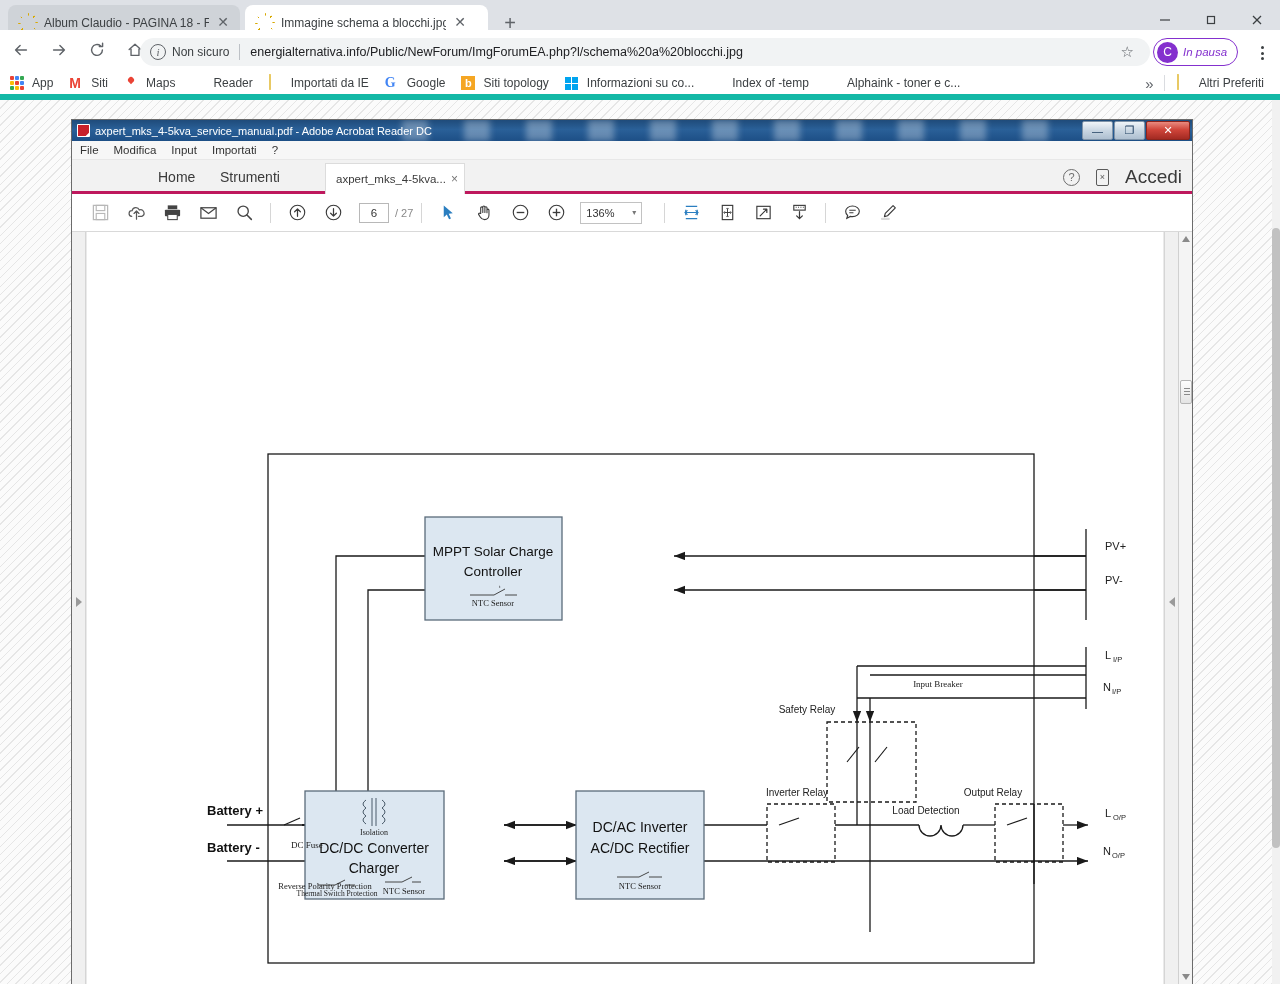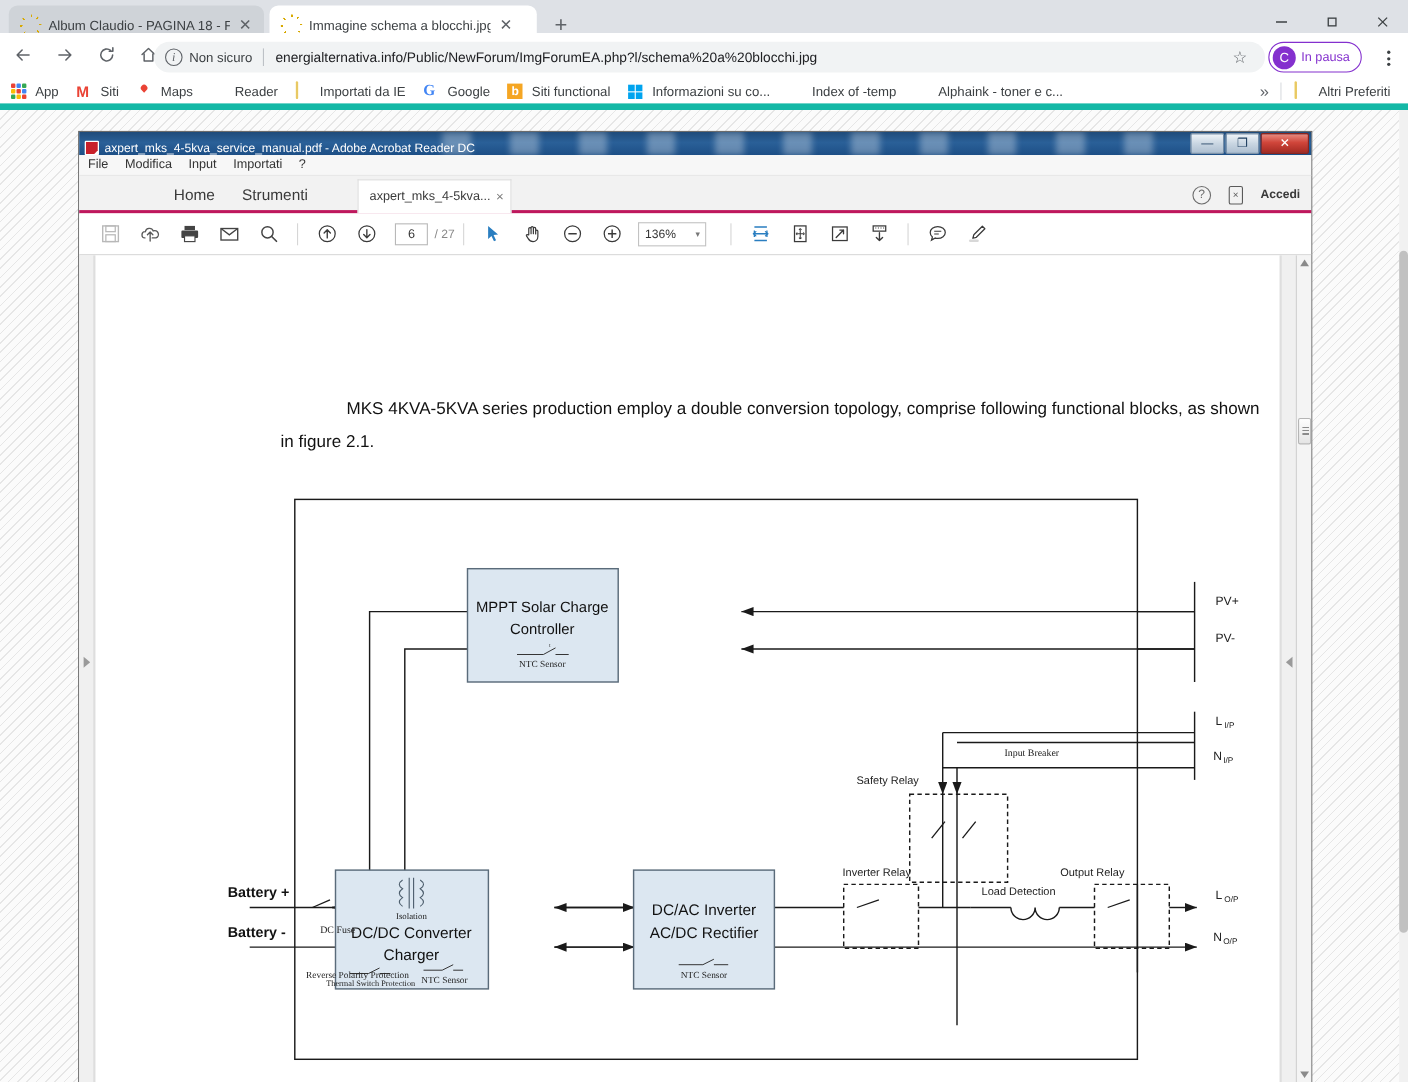--- a/index.html
+++ b/index.html
@@ -100,21 +100,21 @@
   .profilepill {
     position: absolute; left: 1153px; top: 38px; height: 28px; display: flex;
     align-items: center; padding: 0 10px 0 3px; border: 1px solid #8430ce;
     border-radius: 14px;
   }
   .profilepill .avatar {
     width: 21px; height: 21px; border-radius: 50%; background: #8430ce;
     color: #fff; font-size: 12px; display: flex; align-items: center;
     justify-content: center; margin-right: 5px;
   }
-  .profilepill .ptext { font-size: 11.5px; color: #8430ce; white-space: nowrap; }
+  .profilepill .ptext { font-size: 11.5px; color: #8430ce; white-space: nowrap; font-style: italic; }
   .kebab {
     position: absolute; left: 1252px; top: 40px; width: 20px; height: 26px;
     display: flex; flex-direction: column; align-items: center;
     justify-content: center; gap: 2.5px;
   }
   .kebab i { width: 3px; height: 3px; background: #3c4043; border-radius: 50%; display: block; }
 
   .bmbar {
     position: absolute; left: 0; top: 72px; width: 1280px; height: 28px;
     background: #fff; display: flex; align-items: center; padding-left: 10px;
@@ -160,21 +160,21 @@
   }
 
   
   .acro {
     position: absolute; left: 72px; top: 120px; width: 1120px; height: 864px;
     background: #fff; box-shadow: 0 0 0 1px #6b6b6b;
   }
   .acro-title {
     position: absolute; left: 0; top: 0; width: 1120px; height: 21px;
     background: linear-gradient(to bottom, #1f4b7a 0%, #2a6098 45%, #1d4f86 100%);
-    display: flex; align-items: flex-end; padding-left: 5px; overflow: hidden;
+    display: flex; align-items: center; padding-left: 5px; overflow: hidden;
   }
   .acro-title::after {
     content: ""; position: absolute; left: 330px; top: 0; right: 118px; height: 21px;
     background-image: repeating-linear-gradient(90deg,
       rgba(255,255,255,.30) 0px, rgba(255,255,255,.30) 26px,
       rgba(255,255,255,0) 26px, rgba(255,255,255,0) 62px);
     filter: blur(3px);
   }
   .acro-ico {
     width: 13px; height: 13px; background: #fff; border-radius: 1px;
@@ -221,21 +221,21 @@
     background: #fff; border: 1px solid #dcdcdc; border-bottom: none;
     display: flex; align-items: center; padding: 0 6px 0 10px;
     font-size: 11.5px; color: #3a3a3a;
   }
   .acro-doctab .dt-label { flex: 1 1 auto; white-space: nowrap; overflow: hidden; }
   .acro-doctab .dt-close { font-size: 12px; color: #777; margin-left: 4px; }
   .acro-tabright {
     position: absolute; right: 10px; top: 0; height: 34px; display: flex;
     align-items: center; gap: 16px;
   }
-  .acro-signin { font-size: 11px; color: #3a3a3a; font-weight: bold; }
+  .acro-signin { font-size: 19px; color: #3a3a3a; }
   .circ-q {
     width: 17px; height: 17px; border: 1.3px solid #6d6d6d; border-radius: 50%;
     font-size: 11px; color: #6d6d6d; display: flex; align-items: center;
     justify-content: center;
   }
   .mobico {
     width: 13px; height: 17px; border: 1.3px solid #5a5a5a; border-radius: 2px;
     position: relative; display:flex; align-items:center; justify-content:center;
   }
   .mobico::after { content:"×"; font-size:9px; color:#5a5a5a; }
@@ -432,21 +432,21 @@
       <span>Importati da IE</span>
     </div>
     <div class="bm">
       <span class="bmicon ico-g">G</span>
       <span>Google</span>
     </div>
     <div class="bm">
       <span class="bmicon">
           <span class="ico-bing">b</span>
         </span>
-      <span>Siti functional</span>
+      <span>Siti topology</span>
     </div>
     <div class="bm">
       <span class="bmicon">
           <span class="ico-win">
             <i></i>
             <i></i>
             <i></i>
             <i></i>
           </span>
         </span>
@@ -634,23 +634,20 @@
       <div class="docrightbar">
           <span class="arrow"></span>
         </div>
       <div class="docscroll">
         <span class="up"></span>
         <span class="thumb"></span>
         <span class="dn"></span>
       </div>
 
       <div class="docpage">
-        <div class="pdf-para">
-          <span class="indent"></span><span>MKS 4KVA-5KVA series production employ a double conversion topology, comprise following functional blocks, as shown in figure 2.1.</span>
-        </div>
 
         <div class="figwrap">
         <svg width="1076" height="752" viewBox="0 0 1076 752">
           <defs>
             <marker id="ar" markerWidth="9" markerHeight="9" refX="8.5" refY="3.2" orient="auto">
               <path d="M0,0 L8.5,3.2 L0,6.4 z" fill="#1a1a1a"></path>
             </marker>
           </defs>
           <g stroke="#1a1a1a" stroke-width="1.3" fill="none">
 

